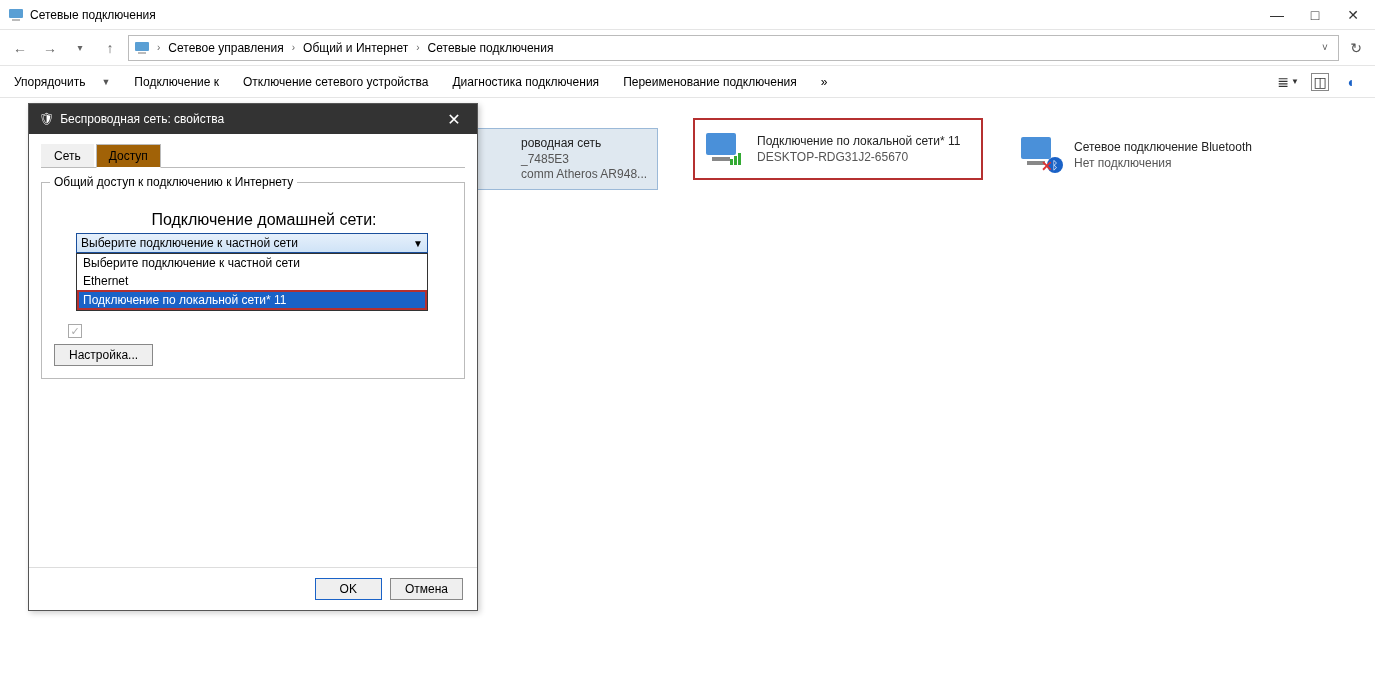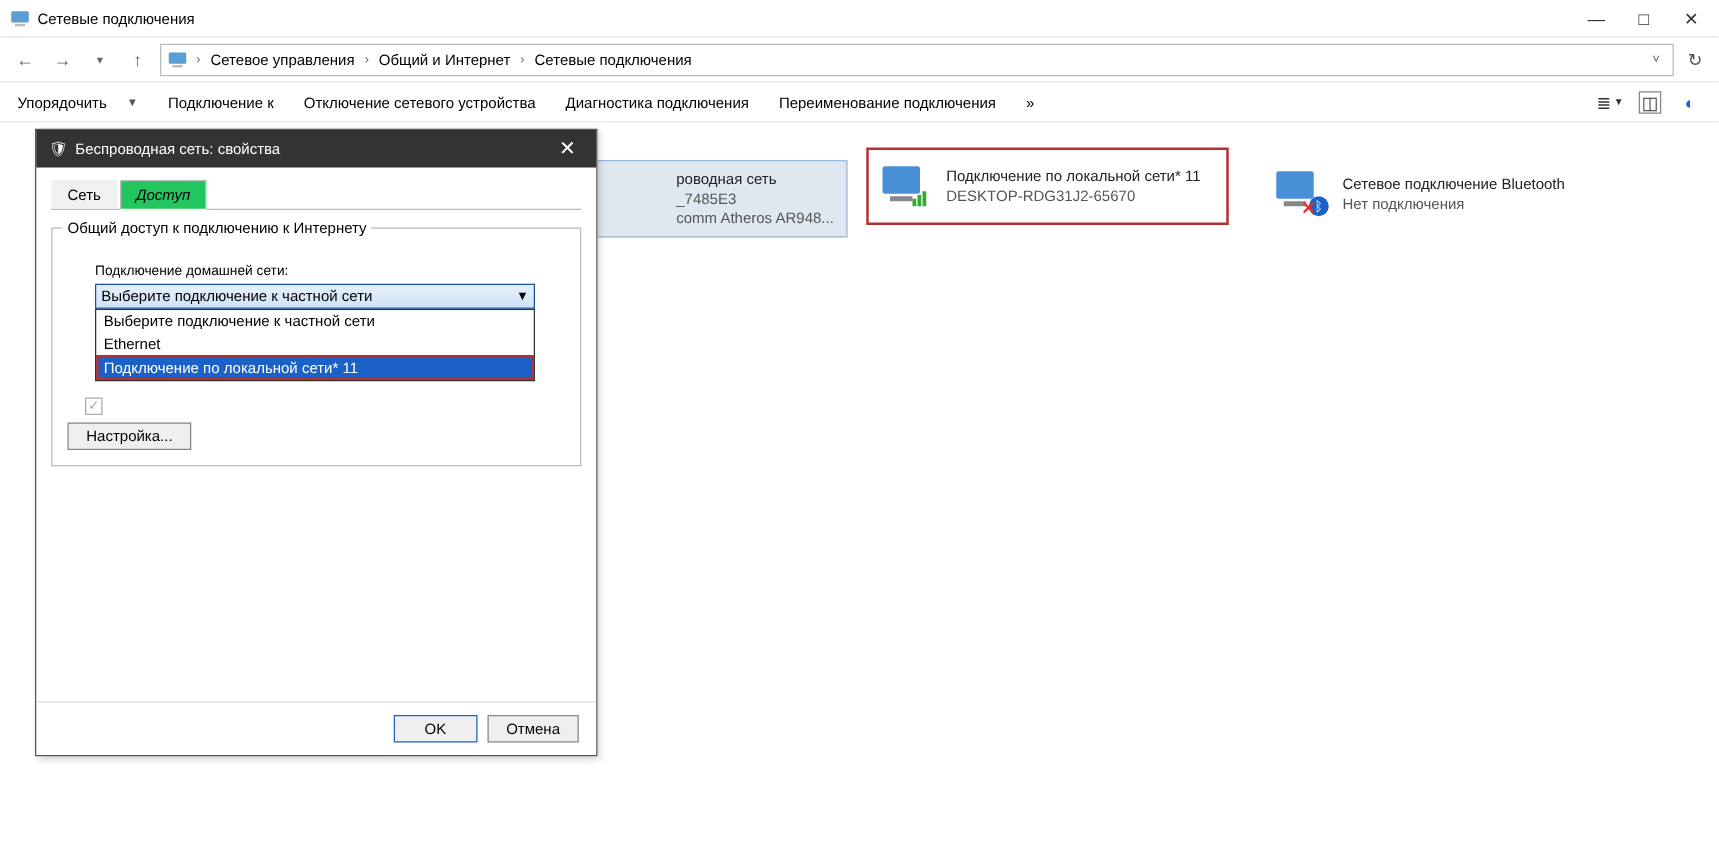--- a/index.html
+++ b/index.html
@@ -42,27 +42,27 @@
 .conn-text div { font-size:12px; color:#222; line-height:1.2;}
 .conn-text .sub { color:#555; }
 
 
 .dialog { position: absolute; left: 28px; top: 103px; width: 450px; background: #fff; border: 1px solid #555; box-shadow: 2px 2px 6px rgba(0,0,0,.2); }
 .dlg-title { height: 30px; background: #333; color: #fff; display:flex; align-items:center; padding:0 10px; font-size:12px; }
 .dlg-title .close { margin-left:auto; width:26px;text-align:center;font-size:16px; }
 .dlg-body { padding: 10px 12px 8px 12px; }
 .tabs { display:flex; border-bottom:1px solid #bbb; }
 .tab { padding: 4px 12px; font-size:12px; border:1px solid transparent;border-bottom:none; margin-right:2px; background:#f0f0f0;}
-.tab.active { background:#22c55e; border:1px solid #bbb; border-bottom:1px solid #fff; margin-bottom:-1px;font-style:italic;}
+.tab.active { background:#a16207; border:1px solid #bbb; border-bottom:1px solid #fff; margin-bottom:-1px;}
 .group { border:1px solid #bbb; margin-top:14px; padding: 14px 12px 12px 12px; position:relative;}
 .group-legend { position:absolute; top:-8px; left:8px; background:#fff; padding:0 4px; font-size:12px;}
 .chk-row { display:flex; align-items:flex-start; gap:6px; font-size:12px; line-height:1.3;}
 .chk { width:14px;height:14px;border:1px solid #555;flex:none;margin-top:1px;}
 .chk.checked::after{content:"✓";font-size:11px;line-height:12px;display:block;text-align:center;color:#555;}
-.sublabel { margin-top:14px;font-size:11px; margin-left:22px;}
+.sublabel { margin-top:14px;font-size:16px; margin-left:22px;text-align:center;}
 .combo { margin-top:4px;margin-left:22px;width:352px;height:20px;border:1px solid #1a4f9c;display:flex;align-items:center;padding:0 4px;font-size:12px;background:linear-gradient(#e6f0fb,#cfe3f7); position:relative;}
 .combo .caret { margin-left:auto;font-size:10px;}
 .dropdown {margin-left:22px;width:352px;border:1px solid #333;font-size:12px;}
 .dd-opt{padding:2px 6px;}
 .dd-opt.hover{background:#1a62c7;color:#fff;}
 .dd-opt.hl{border:2px solid #b53030; padding:1px 4px;}
 .chk-row2{margin-top:12px;margin-left:0;}
 .btn { height:22px;padding:0 14px;border:1px solid #888;background:#efefef;font-size:12px;display:inline-flex;align-items:center;}
 .btn-row{display:flex;margin-top:6px;}
 .dlg-footer{display:flex;justify-content:flex-end;gap:8px;padding:10px 14px;border-top:1px solid #ddd;}
@@ -126,21 +126,21 @@
   <div class="tb-item">»</div>
   <div class="tb-right">
     <div class="tb-icon">≣<span style="font-size:8px;margin-left:2px;">▼</span></div>
     <div class="tb-icon panel">◫</div>
     <div class="tb-icon" style="color:#1a62c7;">◐</div>
   </div>
 </div>
 
 <div class="conn-area">
 
-  <div class="conn" style="left:388px;top:30px;background:#dfe8f0;border:1px solid #9bb9d8;">
+  <div class="conn" style="left:368px;top:30px;background:#dfe8f0;border:1px solid #9bb9d8;">
     <div class="conn-ico"></div>
     <div class="conn-text" style="margin-left:90px;">
       <div>роводная сеть</div>
       <div class="sub">_7485E3</div>
       <div class="sub">comm Atheros AR948...</div>
     </div>
   </div>
 
   <div class="conn highlight" style="left:693px;top:20px;">
     <div class="conn-ico">

